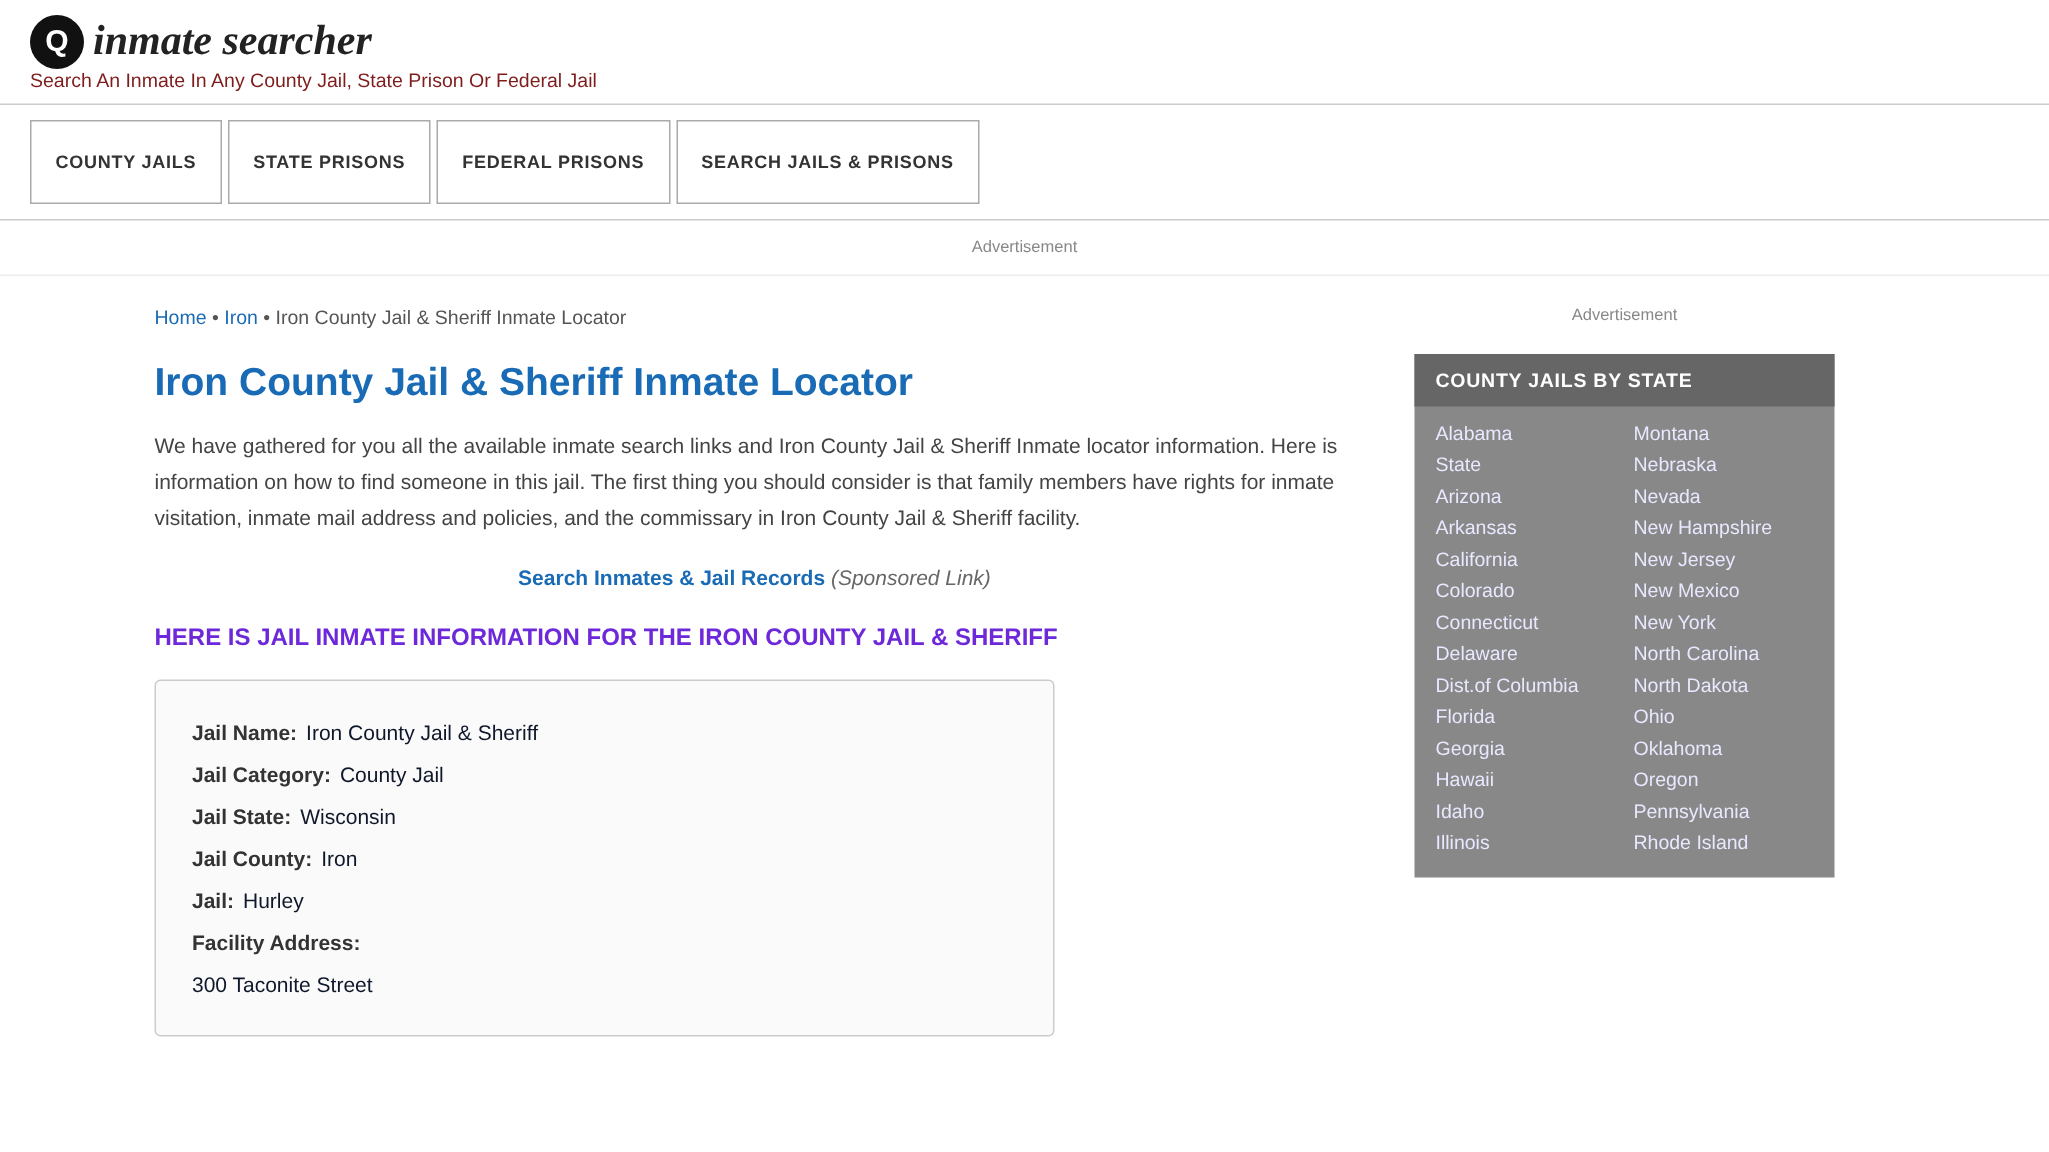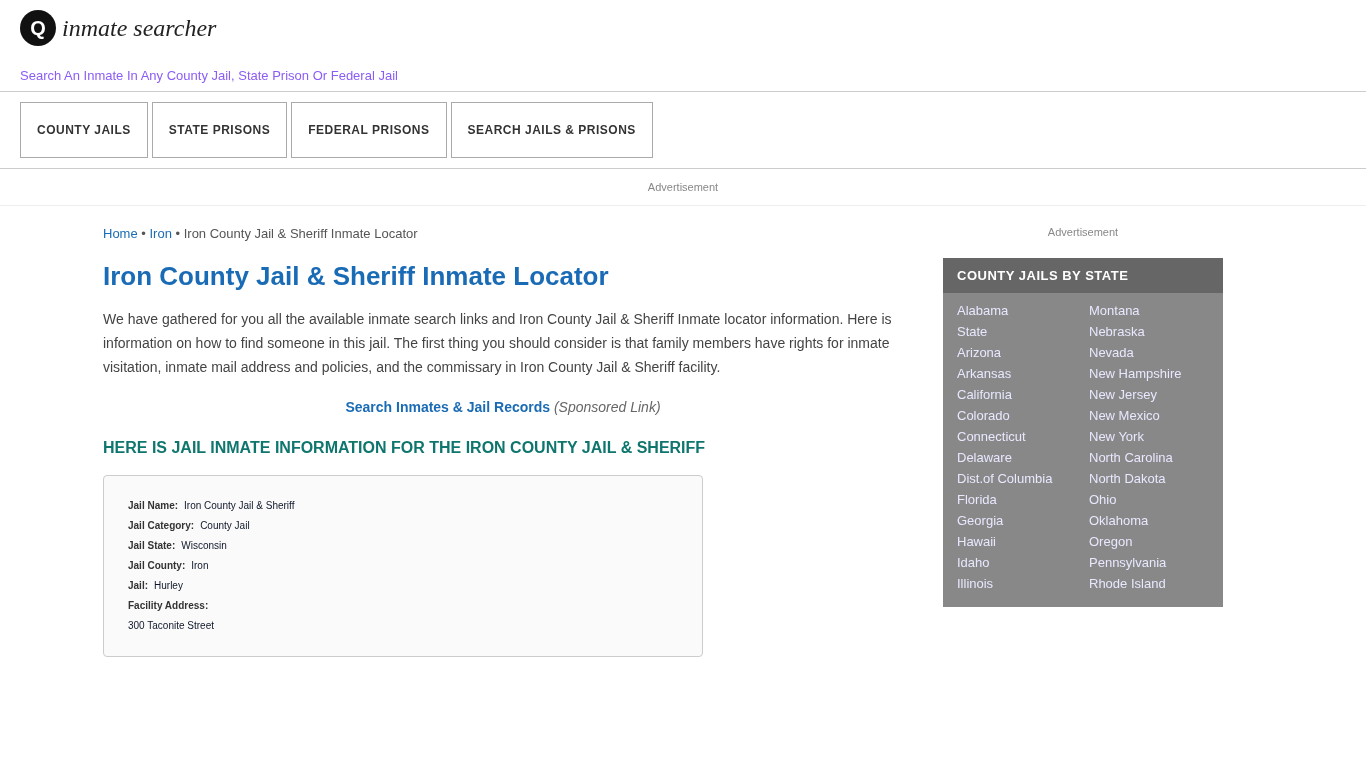--- a/index.html
+++ b/index.html
@@ -1,21 +1,21 @@
 <!DOCTYPE html>
 <html><head>
   <meta charset="utf-8">
   <style>
     * { margin: 0; padding: 0; box-sizing: border-box; }
     body { font-family: Arial, sans-serif; font-size: 14px; color: #333; background: #fff; }
 
     
     #header { padding: 10px 20px 8px 20px; border-bottom: 1px solid #ccc; }
     #logo-area { display: flex; align-items: center; gap: 6px; }
-    #tagline { color: #8b5cf6; font-size: 13px; margin-top: 22px; }
+    #tagline { color: #7f1d1d; font-size: 13px; margin-top: 0; }
 
     
     #nav { padding: 10px 20px; display: flex; gap: 4px; border-bottom: 1px solid #ccc; }
     .nav-btn {
       border: 1px solid #aaa; padding: 20px 16px; background: #fff;
       font-size: 12px; font-weight: bold; color: #333; cursor: pointer;
       text-transform: uppercase; letter-spacing: 0.5px;
     }
 
     
@@ -36,26 +36,26 @@
 
     
     #description { font-size: 14px; line-height: 1.7; color: #444; margin-bottom: 20px; }
 
     
     #sponsored-link { text-align: center; margin-bottom: 24px; font-size: 14px; }
     .sp-link { color: #1a6bb5; font-weight: bold; text-decoration: none; }
     .sp-note { color: #666; font-style: italic; text-align: center; }
 
     
-    #section-heading { color: #0f766e; font-size: 16px; font-weight: bold; margin-bottom: 18px; text-transform: uppercase; }
+    #section-heading { color: #6d28d9; font-size: 16px; font-weight: bold; margin-bottom: 18px; text-transform: uppercase; }
 
     
     #info-box {
       border: 1px solid #ccc; border-radius: 4px; padding: 20px 24px;
-      background: #fafafa; max-width: 600px; font-size: 10px; line-height: 2;
+      background: #fafafa; max-width: 600px; font-size: 14px; line-height: 2;
     }
     .info-row { display: flex; gap: 6px; }
     .info-label { font-weight: bold; white-space: nowrap; }
     .info-value { color: #0f172a; }
 
     
     #sidebar { width: 300px; flex-shrink: 0; padding: 20px 0 20px 20px; }
     #sidebar-ad { text-align: center; color: #888; font-size: 11px; margin-bottom: 20px; }
 
     
@@ -73,21 +73,21 @@
 
 <div id="header">
   <div id="logo-area">
     <span style="font-size:32px; font-weight:bold; font-style:normal; display:inline-flex; align-items:center; gap:2px;">
       <span style="
         display:inline-block; width:36px; height:36px; border-radius:50%;
         background:#111; color:#fff; font-size:20px; text-align:center; line-height:36px;
         font-style:normal; font-weight:bold; margin-right:4px;
       ">Q</span>
         <span style="
-        font-family: Georgia, serif; font-size:24px; font-weight:normal; font-style:italic; color:#222;
+        font-family: Georgia, serif; font-size:28px; font-weight:bold; font-style:italic; color:#222;
       ">inmate searcher</span>
     </span>
   </div>
   <div id="tagline">Search An Inmate In Any County Jail, State Prison Or Federal Jail</div>
 </div>
 
 <div id="nav">
   <button class="nav-btn">COUNTY JAILS</button>
   <button class="nav-btn">STATE PRISONS</button>
   <button class="nav-btn">FEDERAL PRISONS</button>

